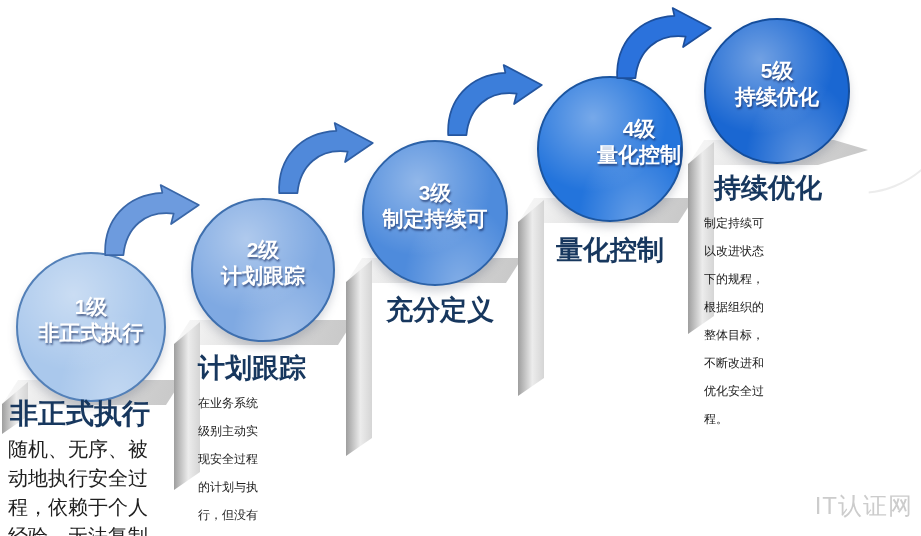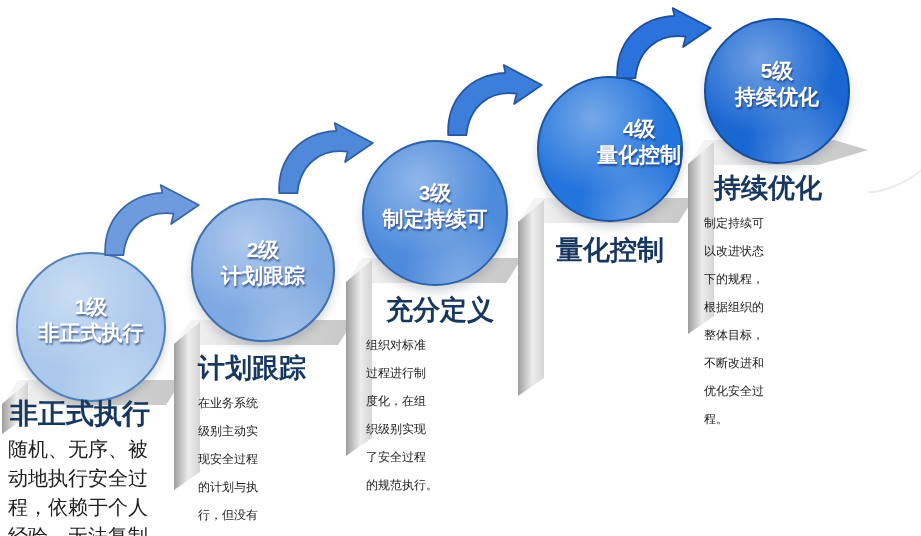--- a/index.html
+++ b/index.html
@@ -141,35 +141,30 @@
     <h2 class="heading">计划跟踪</h2>
     <p class="desc">在业务系统
 级别主动实
 现安全过程
 的计划与执
 行，但没有
 形成体系化。</p>
   </div>
   <div class="col col3">
     <h2 class="heading">充分定义</h2>
-    <p class="desc">组织对标准
-过程进行制
-度化，在组
-织级别实现
-了安全过程
-的规范执行。</p>
   </div>
   <div class="col col4">
     <h2 class="heading">量化控制</h2>
   </div>
   <div class="col col5">
     <h2 class="heading">持续优化</h2>
     <p class="desc">制定持续可
 以改进状态
 下的规程，
 根据组织的
 整体目标，
 不断改进和
 优化安全过
 程。</p>
   </div>
 
+  <div class="watermark">IT认证网</div>
 </div>
 
 </body></html>

